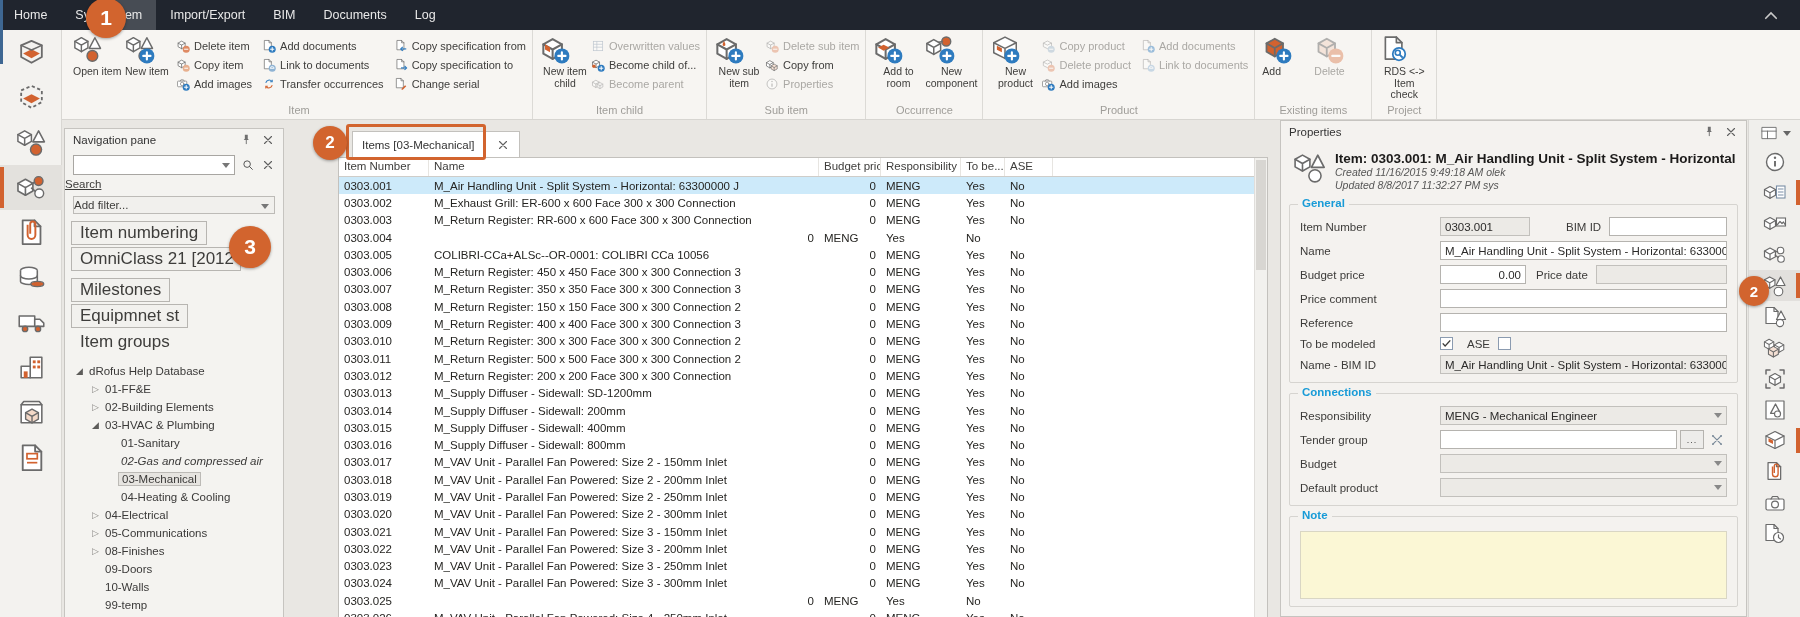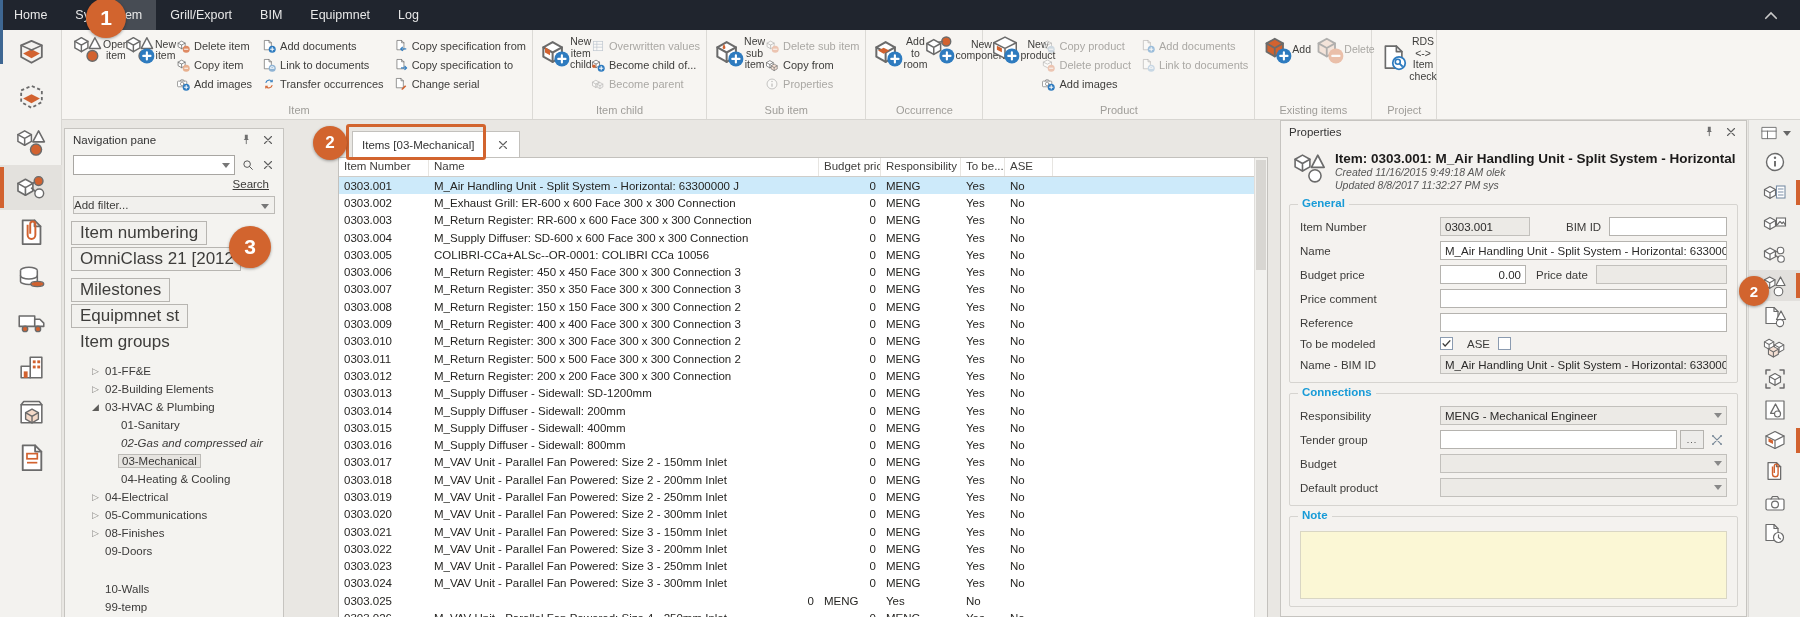--- a/index.html
+++ b/index.html
@@ -16,41 +16,41 @@
 .homeaccent{position:absolute;left:0;top:0;width:3px;height:64px;background:#3e6792}
 .side-ico{width:62px;height:45px;display:flex;align-items:center;justify-content:center;position:relative}
 .side-ico svg{width:31px;height:31px}
 .side-ico.active{background:#e3e1dd}
 .side-ico.active::before{content:"";position:absolute;left:0;top:2px;bottom:2px;width:4px;background:#d2622f}
 
 .ribbon{position:absolute;left:62px;top:30px;width:1738px;height:90px;background:#f7f5f2;border-bottom:1px solid #d7d5d1;display:flex;align-items:stretch;padding-left:4px}
 .rgroup{display:flex;flex-direction:column;border-right:1px solid #dcdad6;padding:2px 6px 0 6px}
 .rbody{display:flex;align-items:flex-start;flex:1}
 .rlabel{text-align:center;font-size:11px;color:#9f9d99;padding:1px 4px 3px}
-.bbtn{display:flex;flex-direction:row;align-items:center;width:52px;padding:2px 1px;cursor:pointer}
+.bbtn{display:flex;flex-direction:column;align-items:flex-start;width:52px;padding:2px 1px;cursor:pointer}
 .bbtn .bico svg{width:30px;height:30px}
 .blbl{font-size:10.5px;line-height:11.5px;color:#3e3d3b;text-align:center;margin-top:2px}
 .bbtn.disabled .blbl{color:#a9a7a3}
 .bbtn.disabled .bico svg{opacity:.5}
 .smalls{display:grid;grid-template-rows:repeat(3,19px);grid-auto-flow:column;column-gap:10px;margin-top:4px;align-content:start}
 .sbtn{display:flex;align-items:center;gap:4px;font-size:11px;color:#3e3d3b;white-space:nowrap;cursor:pointer}
 .sbtn .sico svg{width:14px;height:14px}
 .sbtn.disabled{color:#aaa8a4}
 .sbtn.disabled .sico svg{opacity:.45}
 
 .navpane{position:absolute;left:64px;top:128px;width:220px;height:497px;background:#f4f3f0;border:1px solid #c6c4c0}
 .pane-title{height:22px;display:flex;align-items:center;padding:0 8px;font-size:11.5px;color:#333}
 .pane-title .spacer{flex:1}
 .tico{width:14px;height:14px;margin-left:8px;cursor:pointer}
 .tico svg{width:14px;height:14px}
 .searchrow{display:flex;align-items:center;margin:4px 8px 0 8px;gap:4px}
 .combo{flex:1;height:20px;border:1px solid #a8a6a2;background:#fff;position:relative}
 .combo .caret{position:absolute;right:4px;top:7px;width:0;height:0;border-left:4px solid transparent;border-right:4px solid transparent;border-top:5px solid #777}
 .searchrow .tico{margin-left:2px}
-.searchlink{text-align:right;margin:3px 14px 0 0;font-size:11.5px;color:#3c3b39;text-decoration:underline;cursor:pointer}
+.searchlink{margin:3px 14px 0 0;font-size:11.5px;color:#3c3b39;text-decoration:underline;cursor:pointer}
 .addfilter{margin:6px 8px 0 8px;height:18px;border:1px solid #bdbbb7;background:#f1f0ed;font-size:11.5px;color:#3e3d3b;display:flex;align-items:center;justify-content:flex-start;position:relative;cursor:pointer}
 .addfilter .caret{position:absolute;right:5px;top:7px;width:0;height:0;border-left:4px solid transparent;border-right:4px solid transparent;border-top:5px solid #777}
 .ftabs{display:flex;flex-wrap:wrap;margin:7px 6px 0 6px;gap:2px}
 .ftab{border:1px solid #b7b5b1;background:#f2f1ee;font-size:17px;color:#3e3d3b;padding:1px 8px;cursor:pointer;white-space:nowrap;overflow:hidden;max-width:170px}
 .ftab.active{border-color:transparent;background:transparent}
 .tree{margin-top:8px;font-size:11.5px;color:#3a3938}
 .tn{height:18px;display:flex;align-items:center;white-space:nowrap}
 .tn .arrow{width:13px;font-size:9px;color:#8a8885;text-align:center}
 .tn.expanded .arrow::before{content:"◢";color:#5d5c5a}
 .tn.collapsed .arrow::before{content:"▷"}
@@ -116,25 +116,25 @@
 <div class="app">
 
   <div class="topbar">
 
       <span class="mitem">Home</span>
 
       <span class="mitem">Sy</span>
 
       <span class="mitem active">Item</span>
 
-      <span class="mitem">Grill/Export</span>
+      <span class="mitem">Import/Export</span>
 
       <span class="mitem">BIM</span>
 
-      <span class="mitem">Equipmnet</span>
+      <span class="mitem">Documents</span>
 
       <span class="mitem">Log</span>
 
     <span class="collapse-btn">
         <svg viewBox="0 0 24 24">
           <path d="M5 15l7-7 7 7" stroke="#c9c9c9" stroke-width="2.2" fill="none" stroke-linecap="round"></path>
         </svg>
       </span>
   </div>
 
@@ -813,20 +813,24 @@
 
         <span class="ftab">Milestones</span>
 
         <span class="ftab">Equipmnet st</span>
 
         <span class="ftab active">Item groups</span>
 
     </div>
     <div class="tree">
 
+        <div class="tn expanded" style="padding-left: 8px;">
+          <span class="arrow"></span>
+          <span class="tlabel">dRofus Help Database</span>
+        </div>
 
         <div class="tn collapsed" style="padding-left: 24px;">
           <span class="arrow"></span>
           <span class="tlabel">01-FF&amp;E</span>
         </div>
 
         <div class="tn collapsed" style="padding-left: 24px;">
           <span class="arrow"></span>
           <span class="tlabel">02-Building Elements</span>
         </div>
@@ -869,21 +873,21 @@
         <div class="tn collapsed" style="padding-left: 24px;">
           <span class="arrow"></span>
           <span class="tlabel">08-Finishes</span>
         </div>
 
         <div class="tn leaf" style="padding-left: 24px;">
           <span class="arrow"></span>
           <span class="tlabel">09-Doors</span>
         </div>
 
-        <div class="tn leaf" style="padding-left: 24px; margin-top: 20px;">
+        <div class="tn leaf" style="padding-left: 24px;">
           <span class="arrow"></span>
           <span class="tlabel">10-Walls</span>
         </div>
 
         <div class="tn leaf" style="padding-left: 24px;">
           <span class="arrow"></span>
           <span class="tlabel">99-temp</span>
         </div>
 
     </div>
@@ -935,21 +939,20 @@
         <div>M_Return Register: RR-600 x 600 Face 300 x 300 Connection</div>
         <div class="r">0</div>
         <div>MENG</div>
         <div>Yes</div>
         <div>No</div>
         <div></div>
       </div>
 
       <div class="trow">
         <div>0303.004</div>
-        <div>M_Supply Diffuser: SD-600 x 600 Face 300 x 300 Connection</div>
         <div class="r">0</div>
         <div>MENG</div>
         <div>Yes</div>
         <div>No</div>
         <div></div>
       </div>
 
       <div class="trow">
         <div>0303.005</div>
         <div>COLIBRI-CCa+ALSc--OR-0001: COLIBRI CCa 10056</div>

